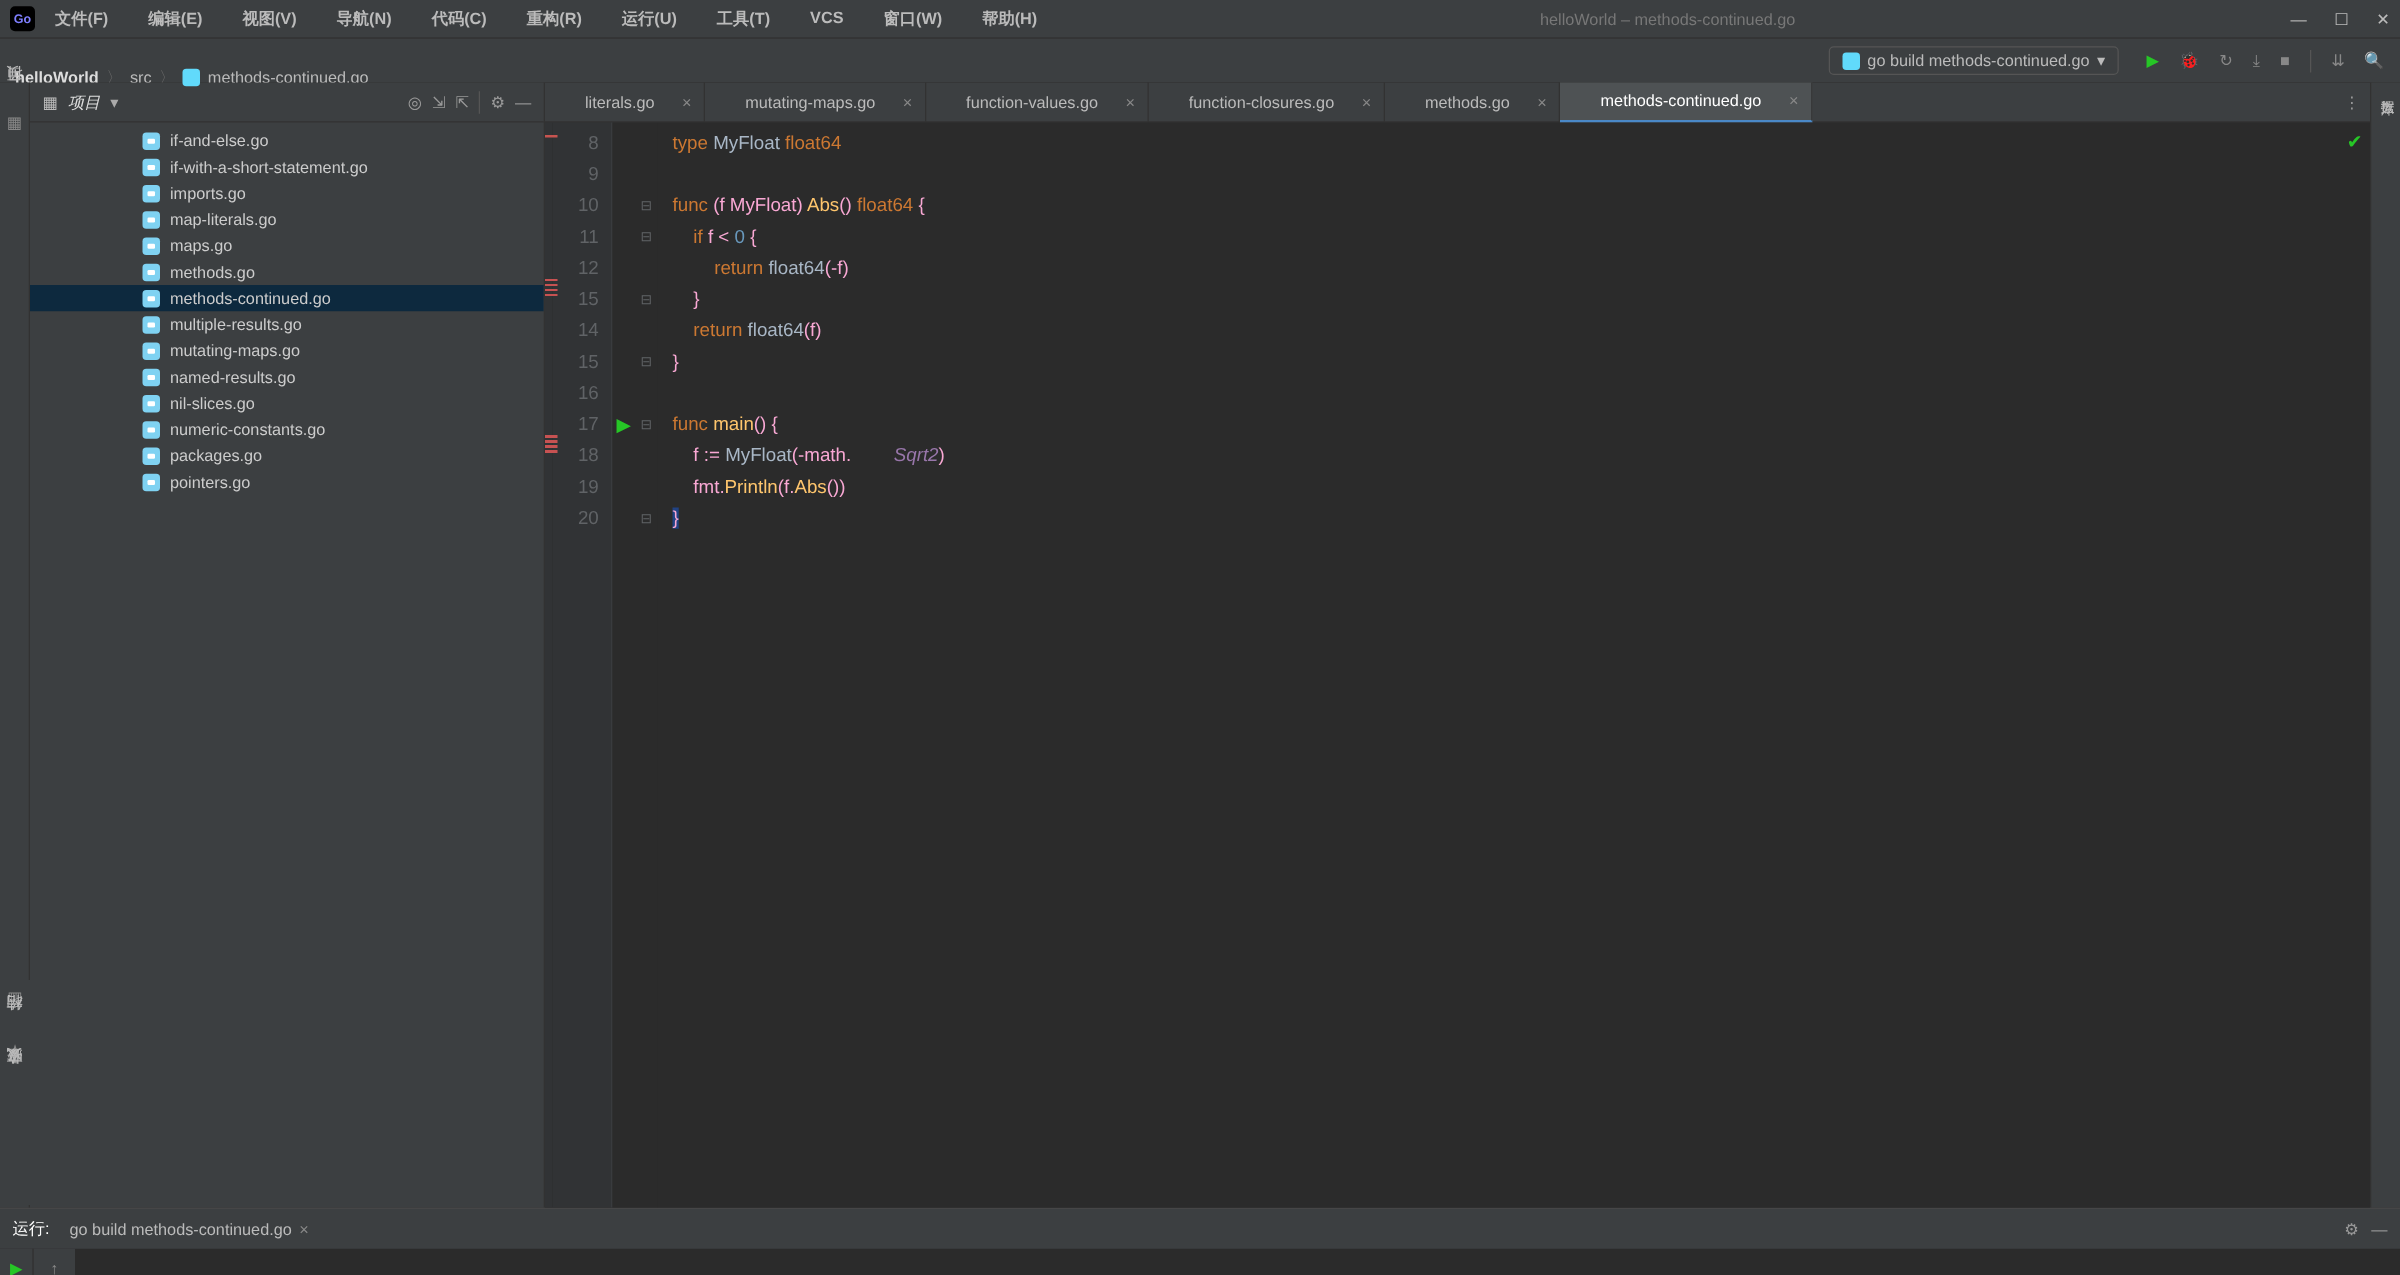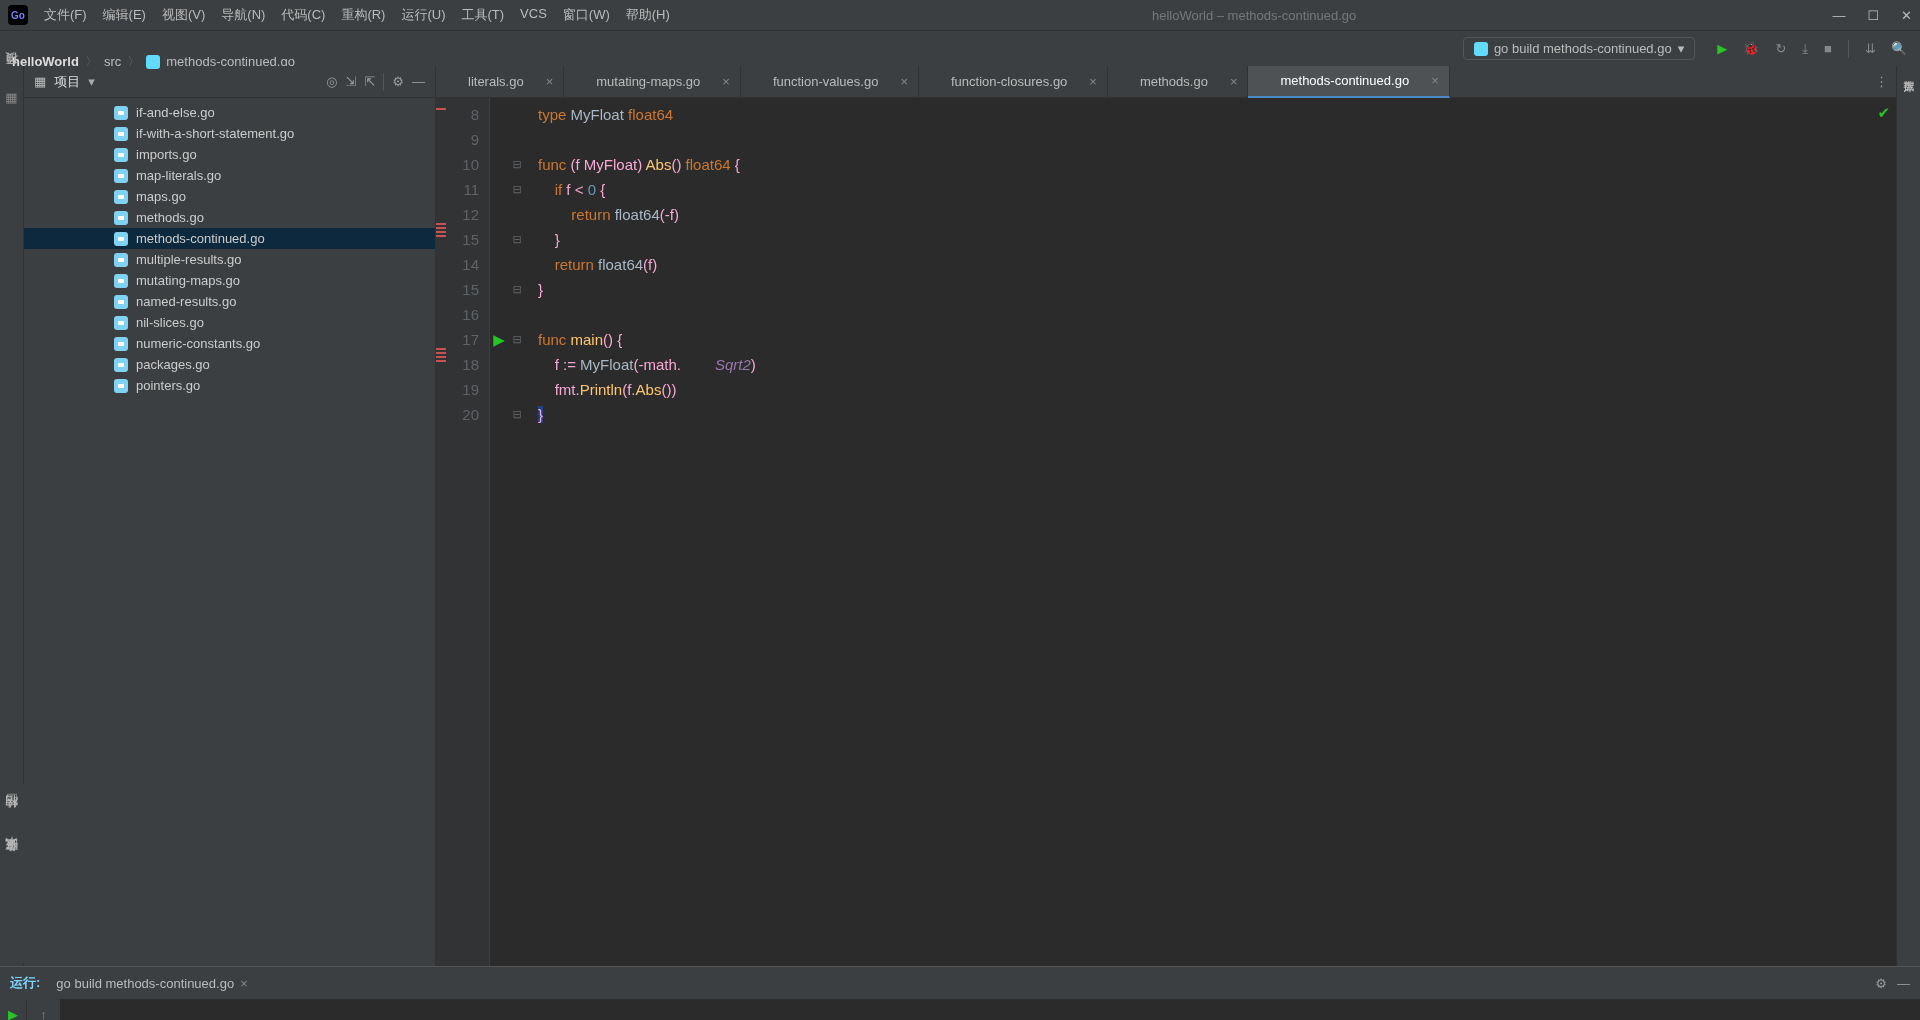--- a/index.html
+++ b/index.html
@@ -1,19 +1,19 @@
 <!DOCTYPE html>
 <html><head>
 <meta charset="utf-8">
 <style>
 * { margin:0; padding:0; box-sizing:border-box; font-family:"Segoe UI","Microsoft YaHei",sans-serif; }
 body { background:#2b2b2b; color:#bbb; font-size:13px; width:1920px; height:1020px; overflow:hidden; position:relative; }
 .titlebar { height:30px; background:#3c3f41; display:flex; align-items:center; padding:0 8px; }
 .titlebar .logo { width:20px; height:20px; background:#000; border-radius:4px; display:flex; align-items:center; justify-content:center; font-size:10px; font-weight:bold; color:#7f7fff; margin-right:10px; }
-.titlebar .menus { display:flex; gap:4px; }
+.titlebar .menus { display:flex; gap:20px;font-weight:bold; }
 .titlebar .menus span { padding:4px 6px; cursor:pointer; color:#bbb; }
 .titlebar .win-title { flex:1; text-align:center; color:#777; }
 .titlebar .win-btns { display:flex; gap:22px; color:#bbb; }
 .titlebar .win-btns span { cursor:pointer; }
 .toolbar { height:36px; background:#3c3f41; display:flex; align-items:center; padding:0 12px; gap:10px; border-top:1px solid #323232; }
 .toolbar .crumb { display:flex; align-items:center; gap:6px;margin-top:26px; }
 .toolbar .crumb .sep { color:#666; }
 .toolbar .go-chip { width:14px; height:14px; display:inline-block; position:relative; }
 .toolbar .go-chip::before { content:""; position:absolute; inset:0; background:#61dafb; border-radius:3px; }
 .toolbar .spacer { flex:1; }
@@ -22,21 +22,21 @@
 .tool-icons .play { color:#26c626; }
 .tool-icons .i { color:#888; cursor:pointer; }
 .divider-v { width:1px; height:18px; background:#555; }
 .tool-icons .search { color:#aaa; cursor:pointer; }
 .body { display:flex; height:calc(100% - 30px - 36px - 30px - 24px); }
 .left-strip { width:24px; background:#3c3f41; border-right:1px solid #323232; display:flex; flex-direction:column; align-items:center; padding-top:8px; gap:16px; }
 .left-strip .vtext { writing-mode:vertical-rl; transform:rotate(180deg); color:#bbb; cursor:pointer; }
 .left-strip .ico { color:#888; }
 .project-panel { width:412px; background:#3c3f41; border-right:1px solid #323232; display:flex; flex-direction:column; }
 .project-header { height:32px; display:flex; align-items:center; padding:0 10px; gap:8px; border-bottom:1px solid #323232; }
-.project-header .title { color:#ddd; }
+.project-header .title { color:#ddd;font-style:italic; }
 .project-header .chev { color:#aaa; }
 .project-header .flex { flex:1; }
 .project-header .ic { color:#999; cursor:pointer; }
 .project-tree { flex:1; overflow:auto; padding-top:4px; }
 .tree-item { display:flex; align-items:center; gap:8px; padding:3px 10px 3px 90px; cursor:pointer; color:#ccc; }
 .tree-item.selected { background:#0d293e; }
 .go-file-ic { width:14px; height:14px; display:inline-block; position:relative; }
 .go-file-ic::before { content:""; position:absolute; inset:0; background:#7fd2f2; border-radius:3px; }
 .go-file-ic::after { content:""; position:absolute; top:5px; left:4px; width:6px; height:4px; background:#fff; border-radius:1px; }
 .editor-area { flex:1; display:flex; flex-direction:column; background:#2b2b2b; }
@@ -59,21 +59,21 @@
 .t { color:#a9b7c6; }
 .fn { color:#ffc66d; }
 .n { color:#6897bb; }
 .s { color:#9876aa; font-style:italic;margin-left:34px; }
 .p { color:#f9a8d4; }
 .right-strip { width:24px; background:#3c3f41; border-left:1px solid #323232; position:relative; }
 .right-strip .vtext2 { writing-mode:vertical-rl; position:absolute; top:6px; left:4px; color:#bbb; font-size:11px; }
 .breadcrumb-bar { height:24px; background:#313335; display:flex; align-items:center; padding:0 20px; color:#999; border-top:1px solid #3c3f41; }
 .run-panel { height:330px; background:#2b2b2b; border-top:1px solid #555; display:flex; flex-direction:column; }
 .run-header { height:32px; background:#3c3f41; display:flex; align-items:center; padding:0 10px; gap:10px; }
-.run-header .title { color:#7dd3fc;font-weight:bold; }
+.run-header .title { color:#ffffff; }
 .run-header .cfg { display:flex; align-items:center; gap:6px; color:#bbb; }
 .run-header .flex { flex:1; }
 .run-header .ic { color:#999; cursor:pointer; }
 .run-body { flex:1; display:flex; }
 .run-left { width:26px; background:#3c3f41; display:flex; flex-direction:column; align-items:center; gap:12px; padding-top:8px; }
 .run-left .play { color:#26c626; }
 .run-mid { width:34px; background:#3c3f41; display:flex; flex-direction:column; align-items:center; gap:10px; padding-top:8px; border-left:1px solid #323232; }
 .run-mid .ic { color:#888; }
 .run-out { flex:1; padding:8px 16px; font-family:"JetBrains Mono","Consolas",monospace; font-size:14px; color:#bbb; line-height:24px; white-space:pre; }
 .sidebar-bot { position:absolute; left:0; bottom:30px; width:24px; display:flex; flex-direction:column; align-items:center; gap:14px; padding:6px 0; background:#3c3f41; z-index:5; }

